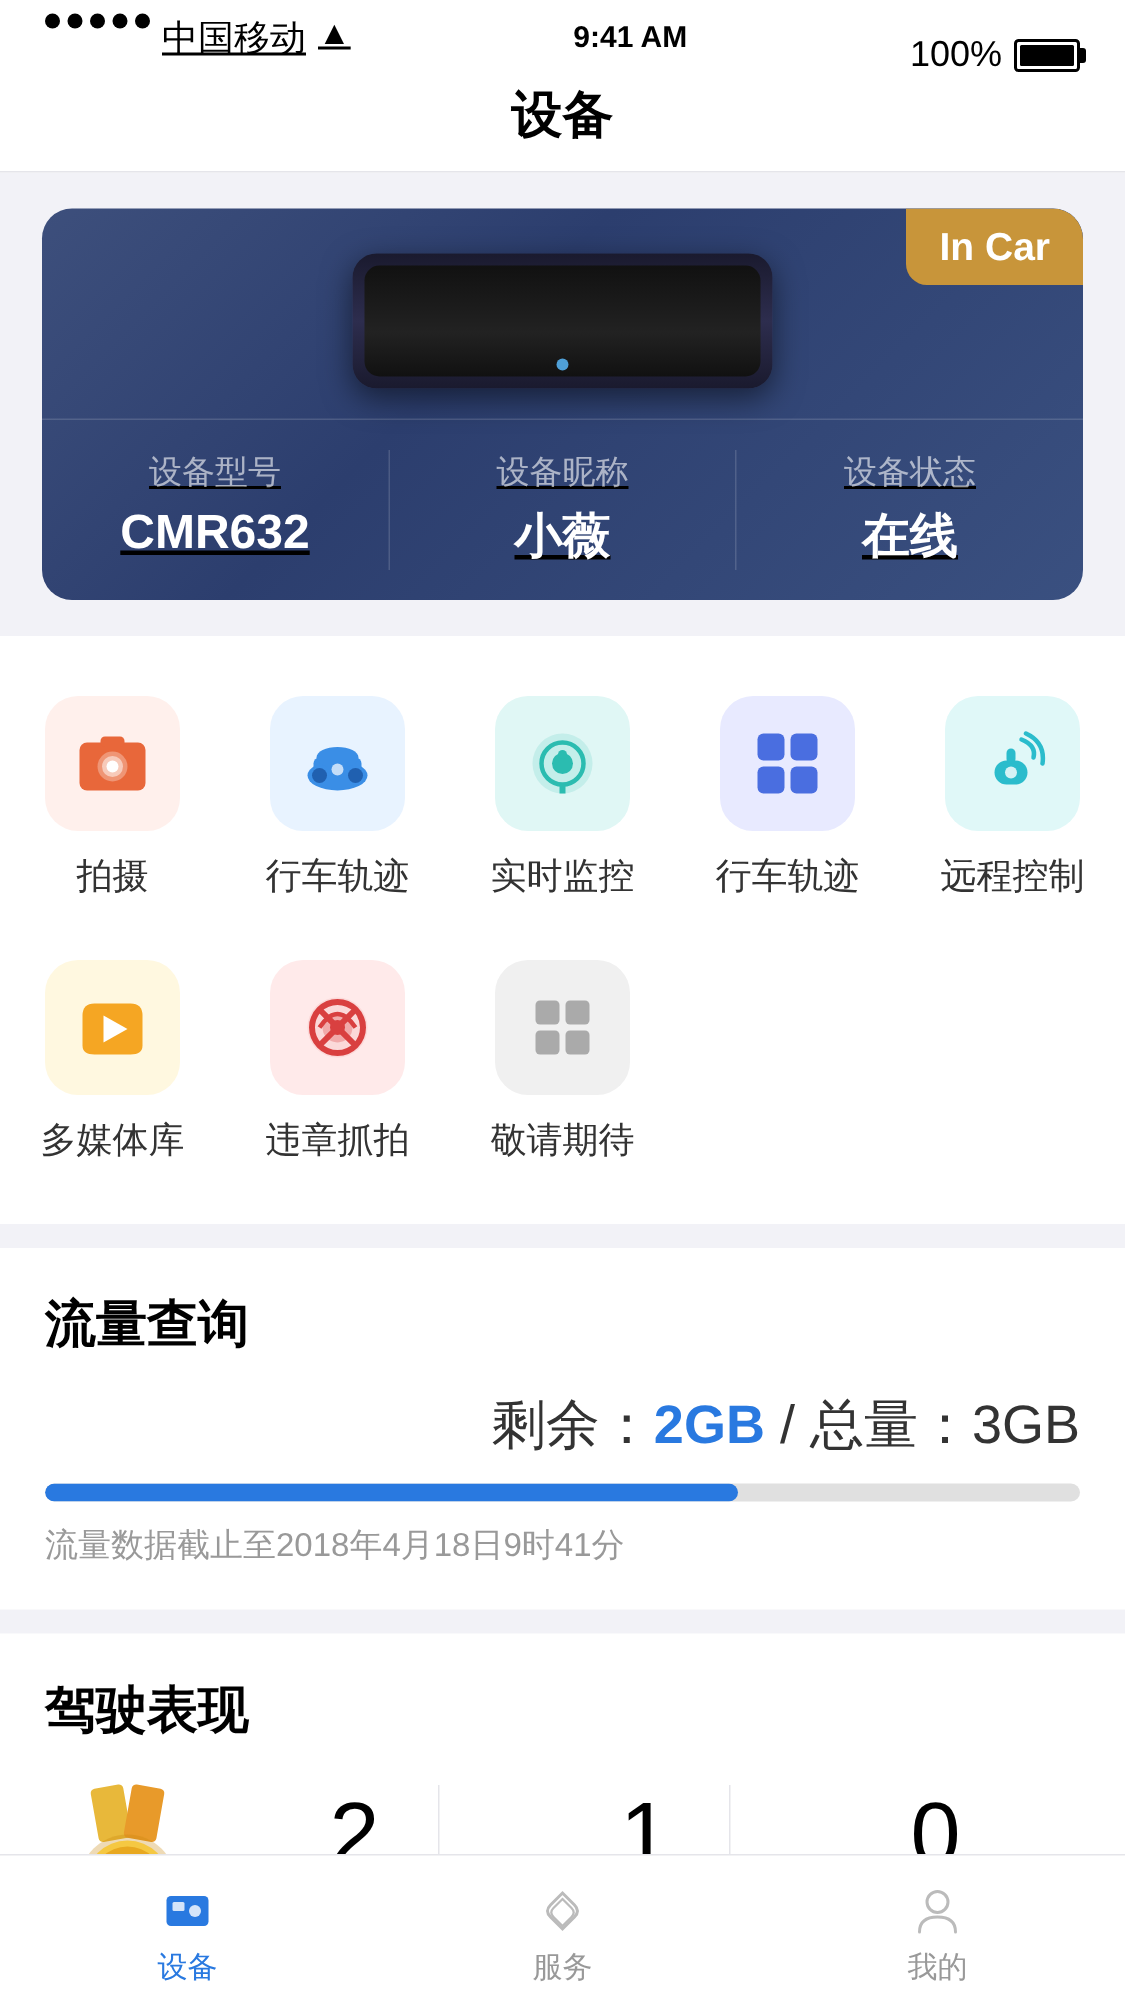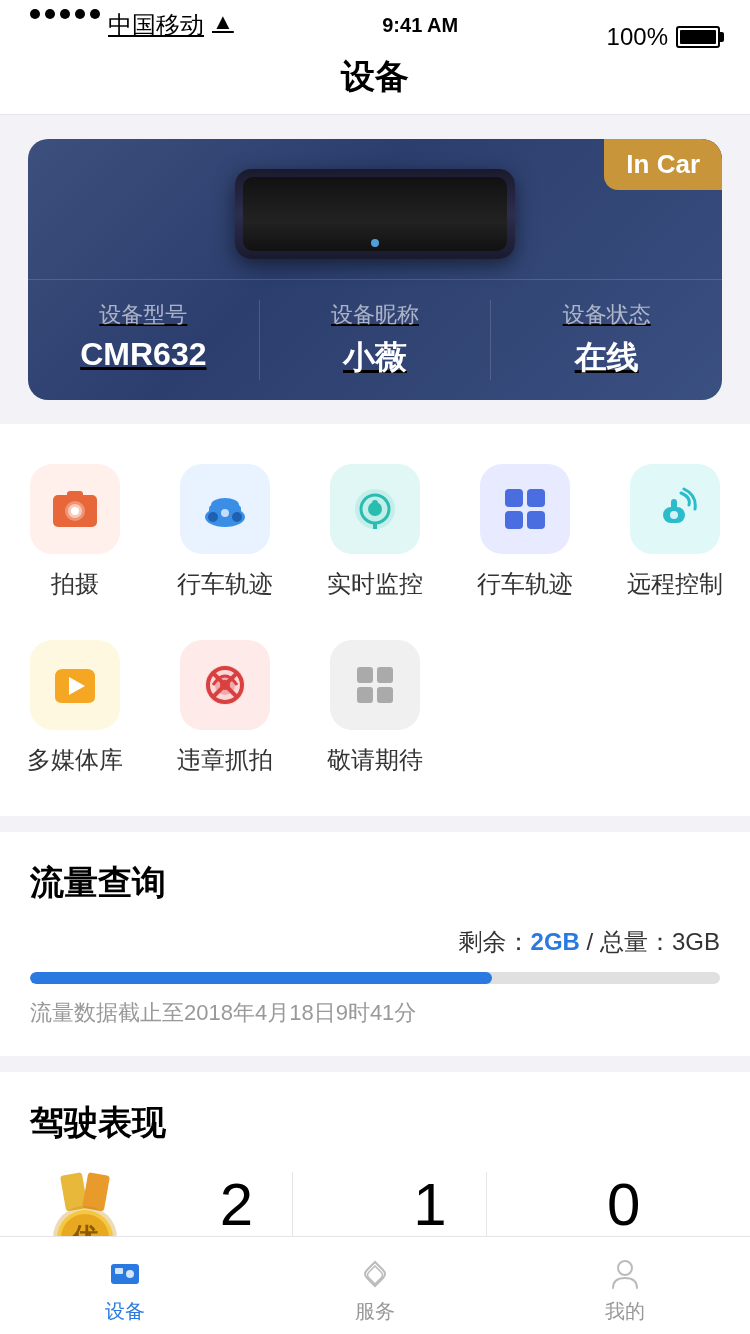--- a/index.html
+++ b/index.html
@@ -180,21 +180,21 @@
     .section-title {
       font-size: 34px;
       font-weight: 600;
       color: #000;
       margin-bottom: 20px;
     }
 
     
     .traffic-summary {
       text-align: right;
-      font-size: 24px;
+      font-size: 36px;
       color: #333;
       margin-bottom: 14px;
     }
     .traffic-remaining { color: #2979e0; font-weight: 600; }
     .traffic-total { color: #333; }
     .progress-bar-wrap {
       background: #e0e0e0;
       border-radius: 6px;
       height: 12px;
       margin-bottom: 14px;

